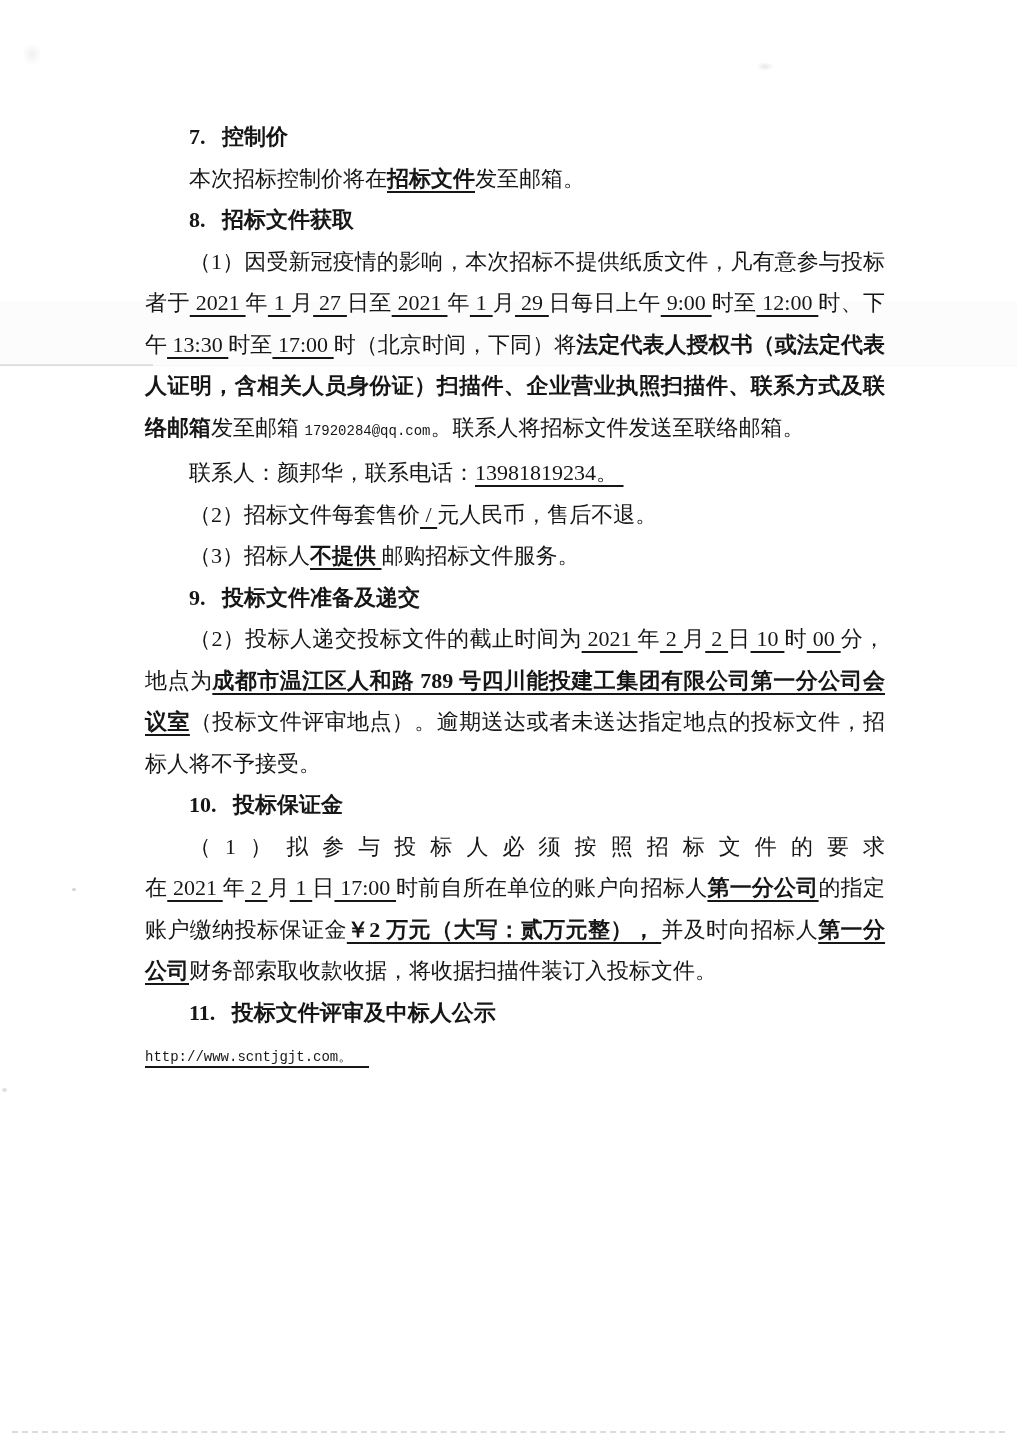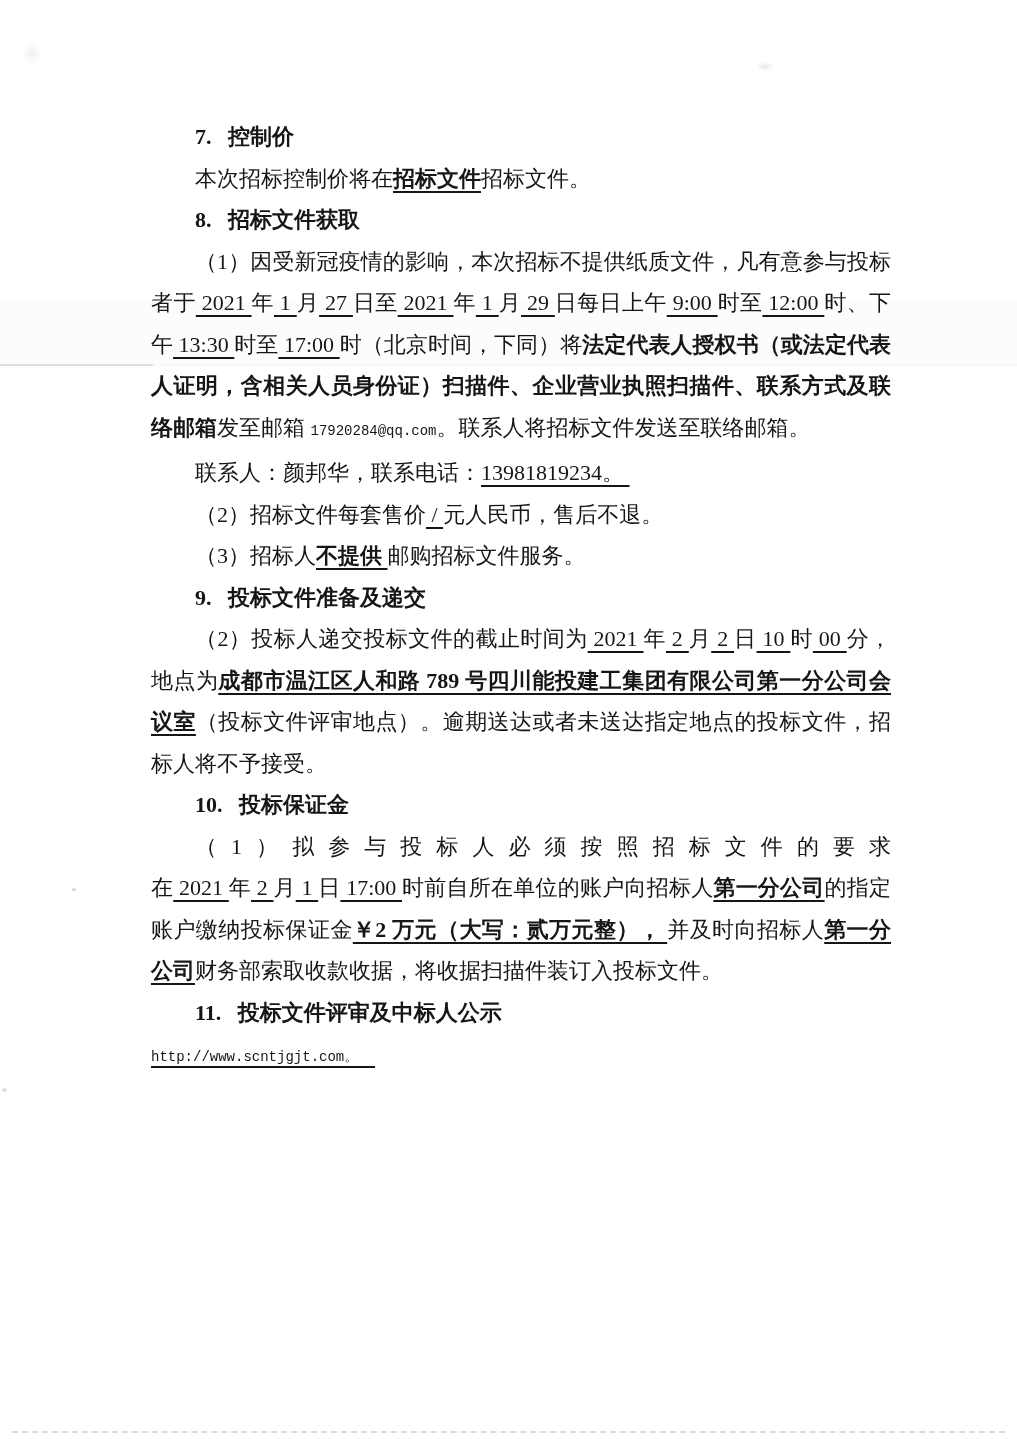--- a/index.html
+++ b/index.html
@@ -6,21 +6,21 @@
   html,body{margin:0;padding:0;}
   body{
     width:1017px;height:1439px;
     background:#ffffff;
     position:relative;
     overflow:hidden;
     font-family:"Liberation Serif","DejaVu Serif",serif;
   }
   .doc{
     position:absolute;
-    left:151px;top:116px;width:740px;
+    left:145px;top:116px;width:740px;
     font-size:22px;
     line-height:41.5px;
     color:#161616;
     text-align:justify;
   }
   .doc p{margin:0;padding:0;text-indent:2em;}
   .doc p.noindent{text-indent:0;}
   .doc p.heading{font-weight:bold;}
   .run{white-space:pre-wrap;}
   .b{font-weight:bold;}
@@ -44,21 +44,21 @@
 <div class="artifact band-line-full"></div>
 <div class="artifact band-line-left"></div>
 <div class="artifact bottom-line"></div>
 <div class="artifact smudge-tl"></div>
 <div class="artifact smudge-tr"></div>
 <div class="artifact dot-mid"></div>
 <div class="artifact dot-left"></div>
 
 <div class="doc">
     <p class="heading"><span class="run b">7.&nbsp;&nbsp;&nbsp;控制价</span></p>
-    <p class="para"><span class="run">本次招标控制价将在</span><span class="run b u">招标文件</span><span class="run">招标文件。</span></p>
+    <p class="para"><span class="run">本次招标控制价将在</span><span class="run b u">招标文件</span><span class="run">发至邮箱。</span></p>
     <p class="heading"><span class="run b">8.&nbsp;&nbsp;&nbsp;招标文件获取</span></p>
     <p class="para"><span class="run">（1）因受新冠疫情的影响，本次招标不提供纸质文件，凡有意参与投标者于</span><span class="run u">&nbsp;2021&nbsp;</span><span class="run">年</span><span class="run u">&nbsp;1&nbsp;</span><span class="run">月</span><span class="run u">&nbsp;27&nbsp;</span><span class="run">日至</span><span class="run u">&nbsp;2021&nbsp;</span><span class="run">年</span><span class="run u">&nbsp;1&nbsp;</span><span class="run">月</span><span class="run u">&nbsp;29&nbsp;</span><span class="run">日每日上午</span><span class="run u">&nbsp;9:00&nbsp;</span><span class="run">时至</span><span class="run u">&nbsp;12:00&nbsp;</span><span class="run">时、下午</span><span class="run u">&nbsp;13:30&nbsp;</span><span class="run">时至</span><span class="run u">&nbsp;17:00&nbsp;</span><span class="run">时（北京时间，下同）将</span><span class="run b">法定代表人授权书（或法定代表人证明，含相关人员身份证）扫描件、企业营业执照扫描件、联系方式及联络邮箱</span><span class="run">发至邮箱 </span><span class="run m">17920284@qq.com</span><span class="run">。联系人将招标文件发送至联络邮箱。</span></p>
     <p class="para"><span class="run">联系人：颜邦华，联系电话：</span><span class="run u">13981819234。&nbsp;</span></p>
     <p class="para"><span class="run">（2）招标文件每套售价</span><span class="run u">&nbsp;/&nbsp;</span><span class="run">元人民币，售后不退。</span></p>
     <p class="para"><span class="run">（3）招标人</span><span class="run b u">不提供&nbsp;</span><span class="run">邮购招标文件服务。</span></p>
     <p class="heading"><span class="run b">9.&nbsp;&nbsp;&nbsp;投标文件准备及递交</span></p>
     <p class="para"><span class="run">（2）投标人递交投标文件的截止时间为</span><span class="run u">&nbsp;2021&nbsp;</span><span class="run">年</span><span class="run u">&nbsp;2&nbsp;</span><span class="run">月</span><span class="run u">&nbsp;2&nbsp;</span><span class="run">日</span><span class="run u">&nbsp;10&nbsp;</span><span class="run">时</span><span class="run u">&nbsp;00&nbsp;</span><span class="run">分，地点为</span><span class="run b u">成都市温江区人和路 789 号四川能投建工集团有限公司第一分公司会议室</span><span class="run">（投标文件评审地点）。逾期送达或者未送达指定地点的投标文件，招标人将不予接受。</span></p>
     <p class="heading"><span class="run b">10.&nbsp;&nbsp;&nbsp;投标保证金</span></p>
     <p class="para"><span class="run">（1）拟参与投标人必须按照招标文件的要求在</span><span class="run u">&nbsp;2021&nbsp;</span><span class="run">年</span><span class="run u">&nbsp;2&nbsp;</span><span class="run">月</span><span class="run u">&nbsp;1&nbsp;</span><span class="run">日</span><span class="run u">&nbsp;17:00&nbsp;</span><span class="run">时前自所在单位的账户向招标人</span><span class="run b u">第一分公司</span><span class="run">的指定账户缴纳投标保证金</span><span class="run b u">￥2 万元（大写：贰万元整），&nbsp;</span><span class="run">并及时向招标人</span><span class="run b u">第一分公司</span><span class="run">财务部索取收款收据，将收据扫描件装订入投标文件。</span></p>
     <p class="heading"><span class="run b">11.&nbsp;&nbsp;&nbsp;投标文件评审及中标人公示</span></p>

